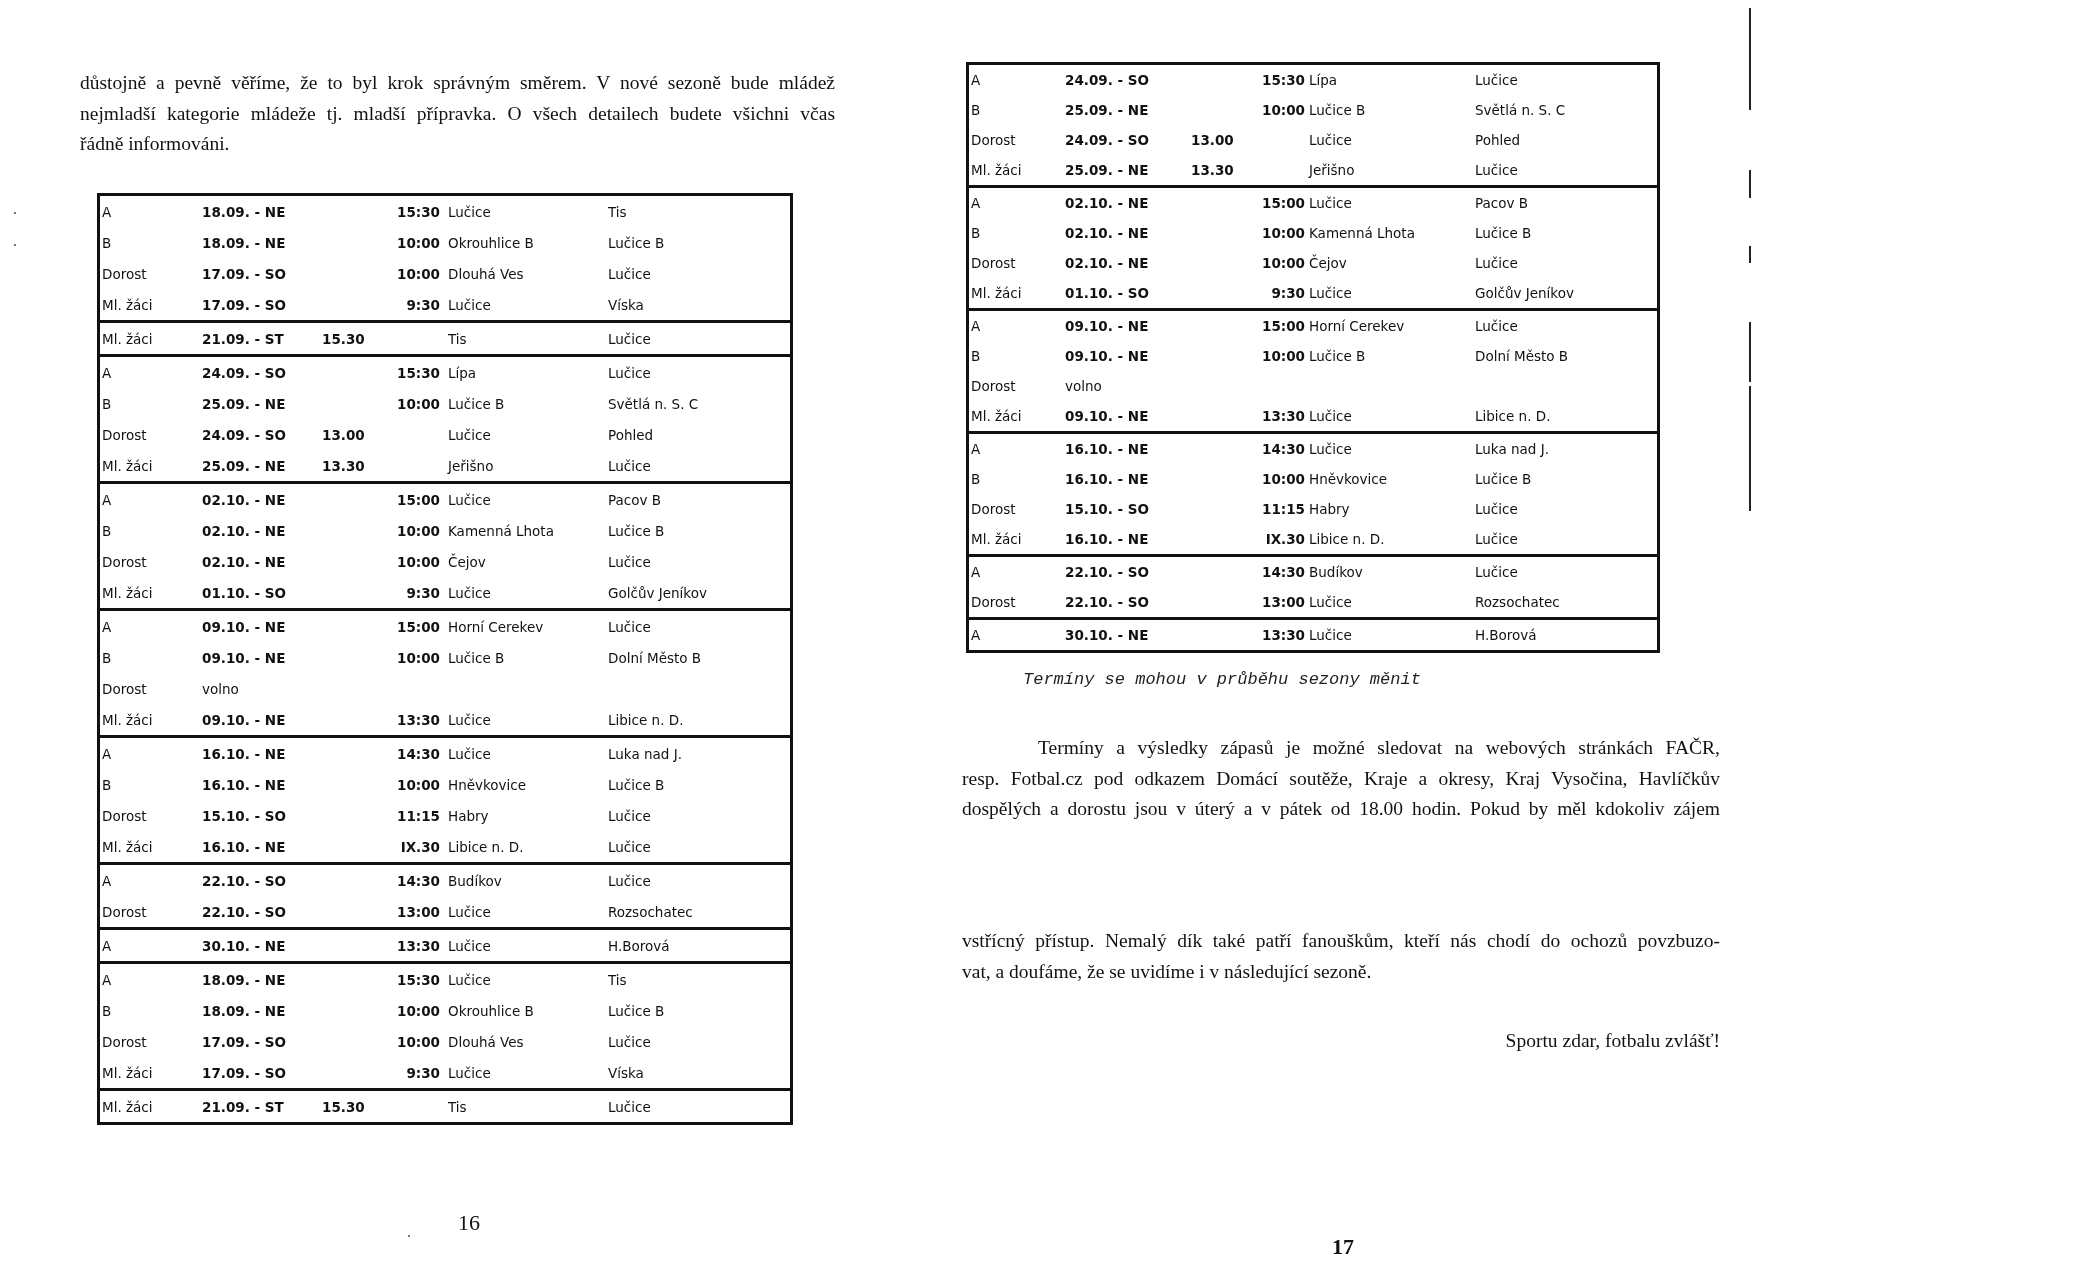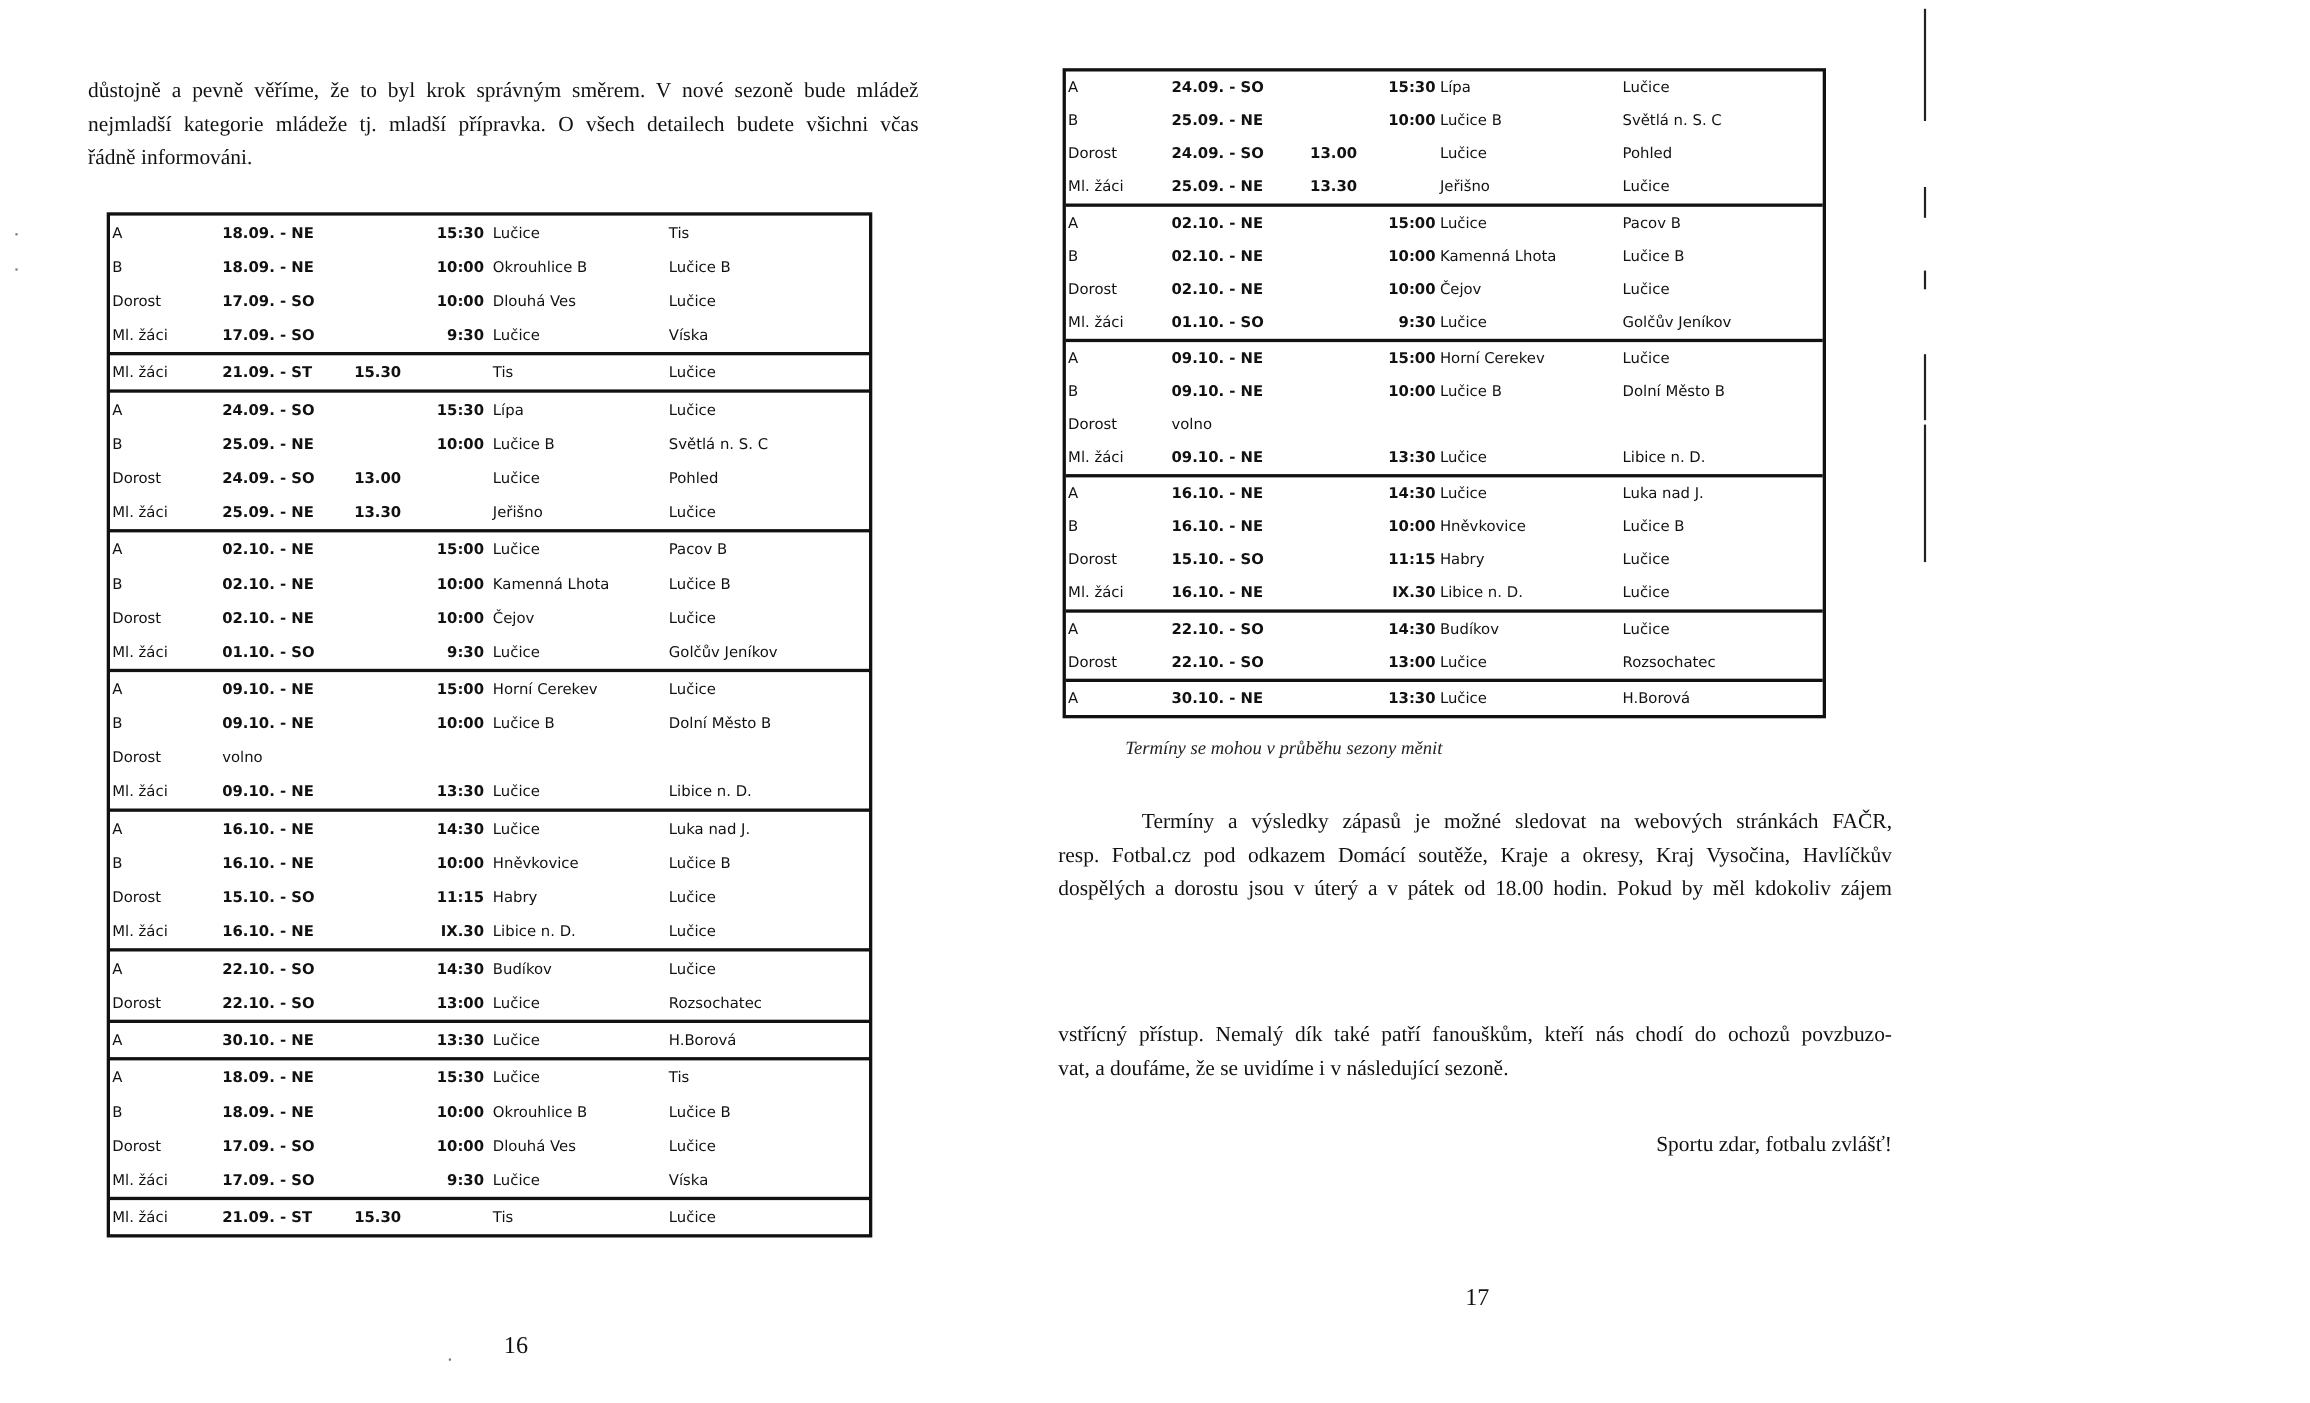--- a/index.html
+++ b/index.html
@@ -13,21 +13,21 @@
   .grp { border-top: 3px solid #111; }
   .grp:first-child { border-top: none; }
   .row { position: relative; height: 31px; }
   .row span { position: absolute; top: 8px; white-space: nowrap; }
   .row .date, .row .time { font-weight: bold; }
   .row .extra { font-weight: bold; }
 
   .right .row { height: 30px; }
   .right .row span { top: 7px; }
 
-  .caption { position: absolute; font-family: Liberation Serif, serif; font-style: italic; font-size: 17px; color: #222; }
+  .caption { position: absolute; font-family: Liberation Mono, monospace; font-style: italic; font-size: 17px; color: #222; }
   .pageno { position: absolute; font-family: "Liberation Serif", serif; font-size: 22px; color: #111; }
   .signoff { position: absolute; font-family: "Liberation Serif", serif; font-size: 19.5px; color: #111; }
   .vline { position: absolute; left: 1749px; width: 2px; background: #222; }
   .dot { position: absolute; width: 2px; height: 2px; background: #777; }
 </style>
 </head>
 <body>
 
 <div class="para" style="left:80px; top:68px; width:755px;">
   <span class="line">důstojně a pevně věříme, že to byl krok správným směrem. V nové sezoně bude mládež</span>
@@ -467,21 +467,21 @@
   <span class="line">dospělých a dorostu jsou v úterý a v pátek od 18.00 hodin. Pokud by měl kdokoliv zájem</span>
 </div>
 
 <div class="para" style="left:962px; top:926px; width:758px;">
   <span class="line">vstřícný přístup. Nemalý dík také patří fanouškům, kteří nás chodí do ochozů povzbuzo-</span>
   <span class="line last">vat, a doufáme, že se uvidíme i v následující sezoně.</span>
 </div>
 
 <div class="signoff" style="right:380px; top:1030px;">Sportu zdar, fotbalu zvlášť!</div>
 
-<div class="pageno" style="left:1332px; top:1166px;">17</div>
+<div class="pageno" style="left:1332px; top:1234px;font-weight:bold;">17</div>
 
 <div class="vline" style="top:8px; height:102px;"></div>
 <div class="vline" style="top:170px; height:28px;"></div>
 <div class="vline" style="top:246px; height:17px;"></div>
 <div class="vline" style="top:322px; height:60px;"></div>
 <div class="vline" style="top:386px; height:125px;"></div>
 <div class="dot" style="left:14px; top:212px;"></div>
 <div class="dot" style="left:14px; top:244px;"></div>
 <div class="dot" style="left:408px; top:1235px;"></div>
 

